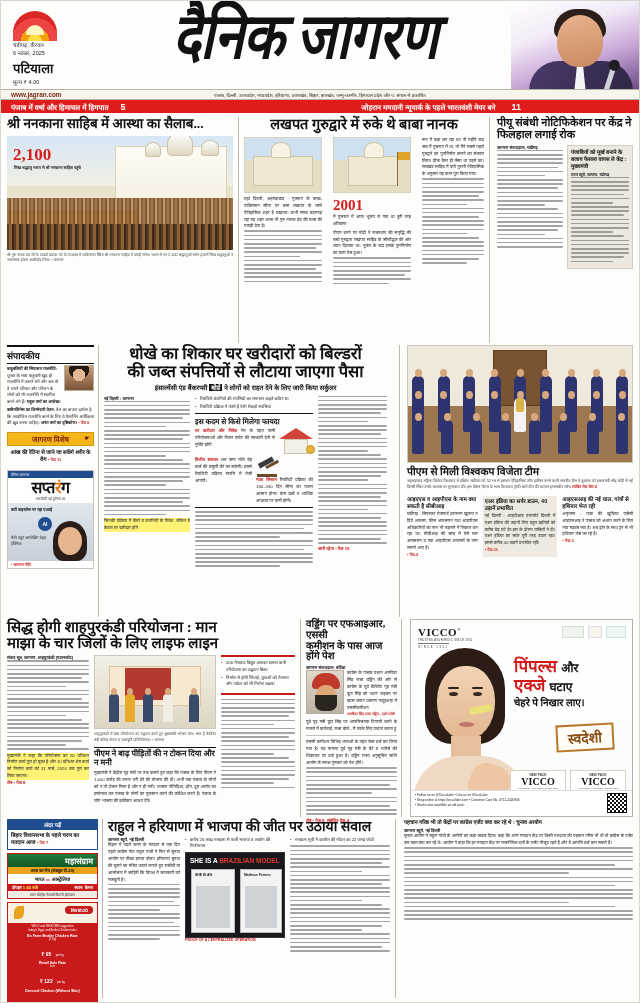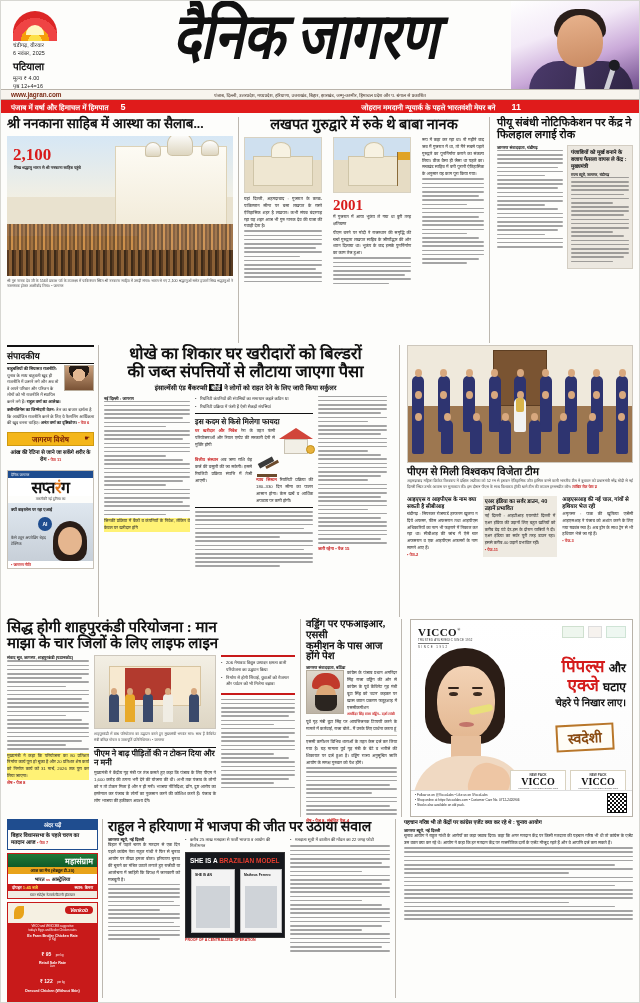--- a/index.html
+++ b/index.html
@@ -19,21 +19,21 @@
     width:44px;height:30px;border-radius:22px 22px 0 0;
     background:
       radial-gradient(circle at 50% 100%, #fde047 0 18%, #f59e0b 18% 38%, #ef4444 38% 62%, #dc2626 62% 100%);
     position:relative;
   }
   .logo-sun:after{
     content:""; position:absolute; left:50%; top:46%; transform:translateX(-50%);
     width:18px;height:10px;border-radius:9px 9px 0 0; background:#fff7c2;
   }
   .dateblock .dl{ font-size:5.4px; color:#1b1b1b; line-height:1.55; letter-spacing:.1px; }
-  .dateblock .city{ font-size:10px; font-weight:bold; color:#111; line-height:1.5; margin-top:1px;}
+  .dateblock .city{ font-size:13px; font-weight:bold; color:#111; line-height:1.5; margin-top:1px;}
   .nameplate{
     position:absolute; left:104px; top:4px; width:400px; text-align:center;
   }
   .nameplate .np{
     font-family:"Liberation Serif", serif;
     font-size:54px; font-weight:bold; line-height:1; color:#111;
     letter-spacing:-1px; font-style:italic;
     transform:scaleY(1.18); transform-origin:top center;
   }
   .anchor-photo{
@@ -99,21 +99,21 @@
   .lines i:nth-child(5n){ width:92%; }
 
   
   .topzone{ position:absolute; left:0; top:112px; right:0; height:230px; display:flex; padding:4px 6px 0 6px; gap:5px;}
   .col-a{ width:226px; }
   .col-b{ width:252px; border-left:1px solid #bdb8b0; border-right:1px solid #bdb8b0; padding:0 5px; }
   .col-c{ flex:1; padding-left:2px;}
 
   .ttl-a{ font-size:13.5px; }
   .photo-nankana{
-    margin-top:4px; height:140px; position:relative; overflow:hidden;
+    margin-top:4px; height:114px; position:relative; overflow:hidden;
     background:linear-gradient(#cfe3f2 0 38%, #e9e2cf 38% 100%);
   }
   .photo-nankana .sky{ position:absolute;left:0;right:0;top:0;height:44%;background:linear-gradient(#d6e7f5,#f1efe4); }
   .photo-nankana .gurudwara{
     position:absolute; right:6px; top:10px; width:112px; height:104px;
     background:linear-gradient(#fdfbf4,#efe7d2); border:1px solid #ddd2b6;
   }
   .photo-nankana .dome{
     position:absolute; width:26px;height:24px;border-radius:50% 50% 20% 20%;
     background:linear-gradient(#ffffff,#ded6c0); border:1px solid #cdc2a6;
@@ -296,21 +296,21 @@
   .model .eyeL{ position:absolute;left:42px;top:48px;width:9px;height:4px;border-radius:50%;background:#3a2a20;}
   .model .eyeR{ position:absolute;left:66px;top:48px;width:9px;height:4px;border-radius:50%;background:#3a2a20;}
   .model .browL{ position:absolute;left:41px;top:43px;width:11px;height:2px;border-radius:2px;background:#32231a;}
   .model .browR{ position:absolute;left:65px;top:43px;width:11px;height:2px;border-radius:2px;background:#32231a;}
   .model .lips{ position:absolute;left:52px;top:78px;width:15px;height:5px;border-radius:50%;background:#c2746a;}
   .model .cream{ position:absolute;left:62px;top:62px;width:24px;height:7px;border-radius:4px;background:#e9e07a;transform:rotate(-12deg);}
   .model .neck{ position:absolute;left:44px;top:92px;width:30px;height:24px;background:#e7bf9c;}
   .model .shoulder{ position:absolute;left:6px;top:112px;width:114px;height:62px;border-radius:46px 46px 0 0;background:#f0d9c2;}
   .model .hand{ position:absolute;left:62px;top:120px;width:40px;height:40px;border-radius:16px;background:#eec6a4;transform:rotate(20deg);}
 
-  .ad-hi{ position:absolute; right:6px; top:38px; width:118px; text-align:right; }
+  .ad-hi{ position:absolute; right:0; top:38px; width:118px; }
   .ad-hi .l1{ font-family:"Liberation Serif",serif; font-weight:bold; font-size:17px; color:#d41b1b; line-height:1.1;}
   .ad-hi .l1 .blk{ color:#111; font-size:12px;}
   .ad-hi .l2{ font-family:"Liberation Serif",serif; font-weight:bold; font-size:17px; color:#d41b1b; line-height:1.1;}
   .ad-hi .l2 .blk{ color:#111; font-size:12px;}
   .ad-hi .l3{ font-family:"Liberation Serif",serif; font-weight:bold; font-size:10px; color:#111; line-height:1.25; margin-top:2px;}
   .stamp{
     position:absolute; right:18px; top:104px; border:2px solid #b8762a; padding:2px 10px;
     font-family:"Liberation Serif",serif; font-weight:bold; font-size:14px; color:#8a4b12;
     transform:rotate(-3deg); background:#fffdf6;
   }

